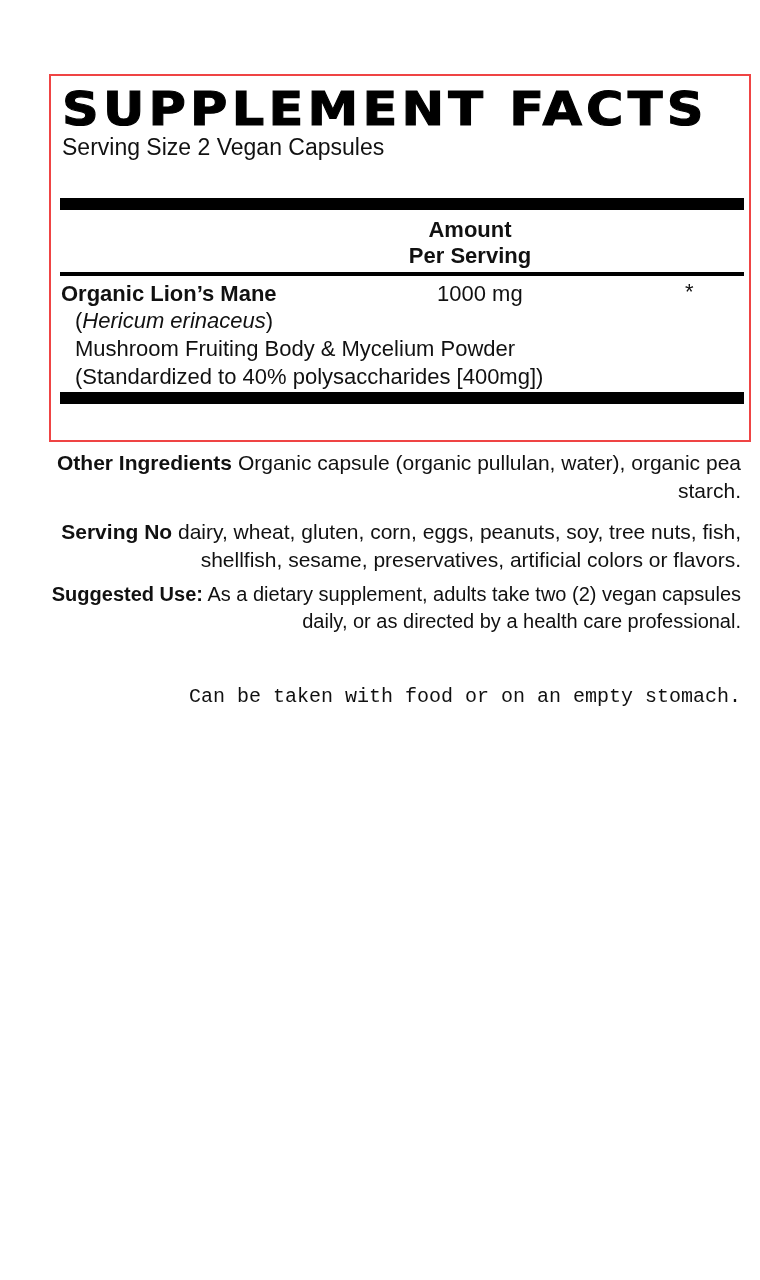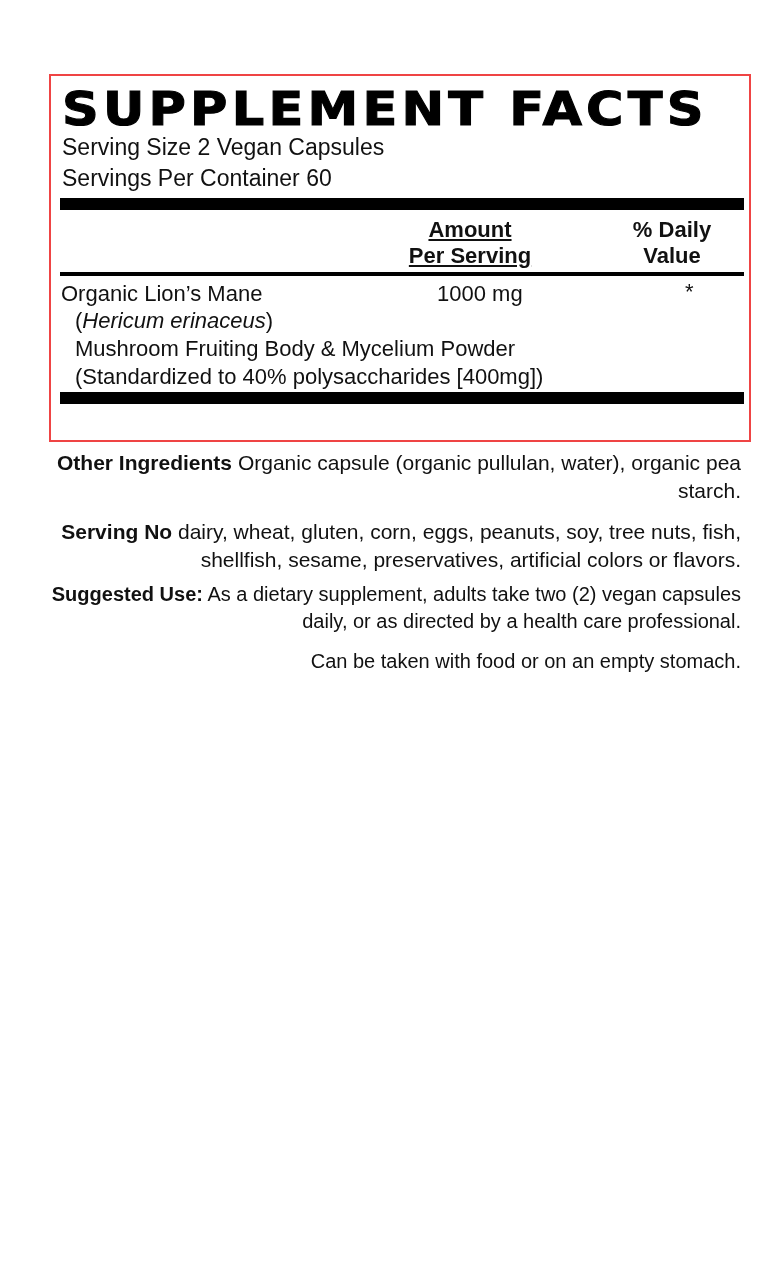--- a/index.html
+++ b/index.html
@@ -13,37 +13,32 @@
   .cell { position:absolute; font-size:22px; line-height:28px; white-space:nowrap; }
   .below { position:absolute; left:31px; width:710px; font-size:21px; line-height:28px;text-align:right; }
   .below b { font-weight:bold; }
 </style>
 </head>
 <body>
 
 <div class="panel">
   <div class="title">SUPPLEMENT FACTS</div>
   <div class="line" style="top:57px;">Serving Size 2 Vegan Capsules</div>
-  <div class="line" style="top:88px;">Servings Per Container 60</div>
 
   <div class="bar" style="top:122px; height:12px;"></div>
 
-  <div class="colhead" style="left:346px; top:141px; width:146px;text-decoration:underline;">
+  <div class="colhead" style="left:346px; top:141px; width:146px;">
     <div>Amount</div>
     <div>Per Serving</div>
-  </div>
-  <div class="colhead" style="left:566px; top:141px; width:110px;">
-    <div>% Daily</div>
-    <div>Value</div>
   </div>
 
   <div class="thin" style="top:196px;"></div>
 
   <div>
-    <div class="cell" style="left:10px; top:204px;">Organic Lion’s Mane</div>
+    <div class="cell" style="left:10px; top:204px;font-weight:bold;">Organic Lion’s Mane</div>
     <div class="cell" style="left:386px; top:204px;">1000 mg</div>
     <div class="cell" style="left:634px; top:202px;">*</div>
     <div class="cell" style="left:24px; top:231px;"><span>(</span><i>Hericum erinaceus</i><span>)</span></div>
     <div class="cell" style="left:24px; top:259px;">Mushroom Fruiting Body &amp; Mycelium Powder</div>
     <div class="cell" style="left:24px; top:287px;">(Standardized to 40% polysaccharides [400mg])</div>
   </div>
 
   <div class="bar" style="top:316px; height:12px;"></div>
 
 </div>
@@ -53,13 +48,13 @@
 </div>
 
 <div class="below" style="top:518px;">
   <b>Serving No</b><span> dairy, wheat, gluten, corn, eggs, peanuts, soy, tree nuts, fish, shellfish, sesame, preservatives, artificial colors or flavors.</span>
 </div>
 
 <div class="below" style="top:581px; font-size:20px; line-height:27px;">
   <b>Suggested Use:</b><span> As a dietary supplement, adults take two (2) vegan capsules daily, or as directed by a health care professional.</span>
 </div>
 
-<div class="below" style="top:647px; font-size:20px;">Can be taken with food or on an empty stomach.</div>
+<div class="below" style="top:683px; font-size:20px;font-family:Liberation Mono, monospace;">Can be taken with food or on an empty stomach.</div>
 
 </body></html>

